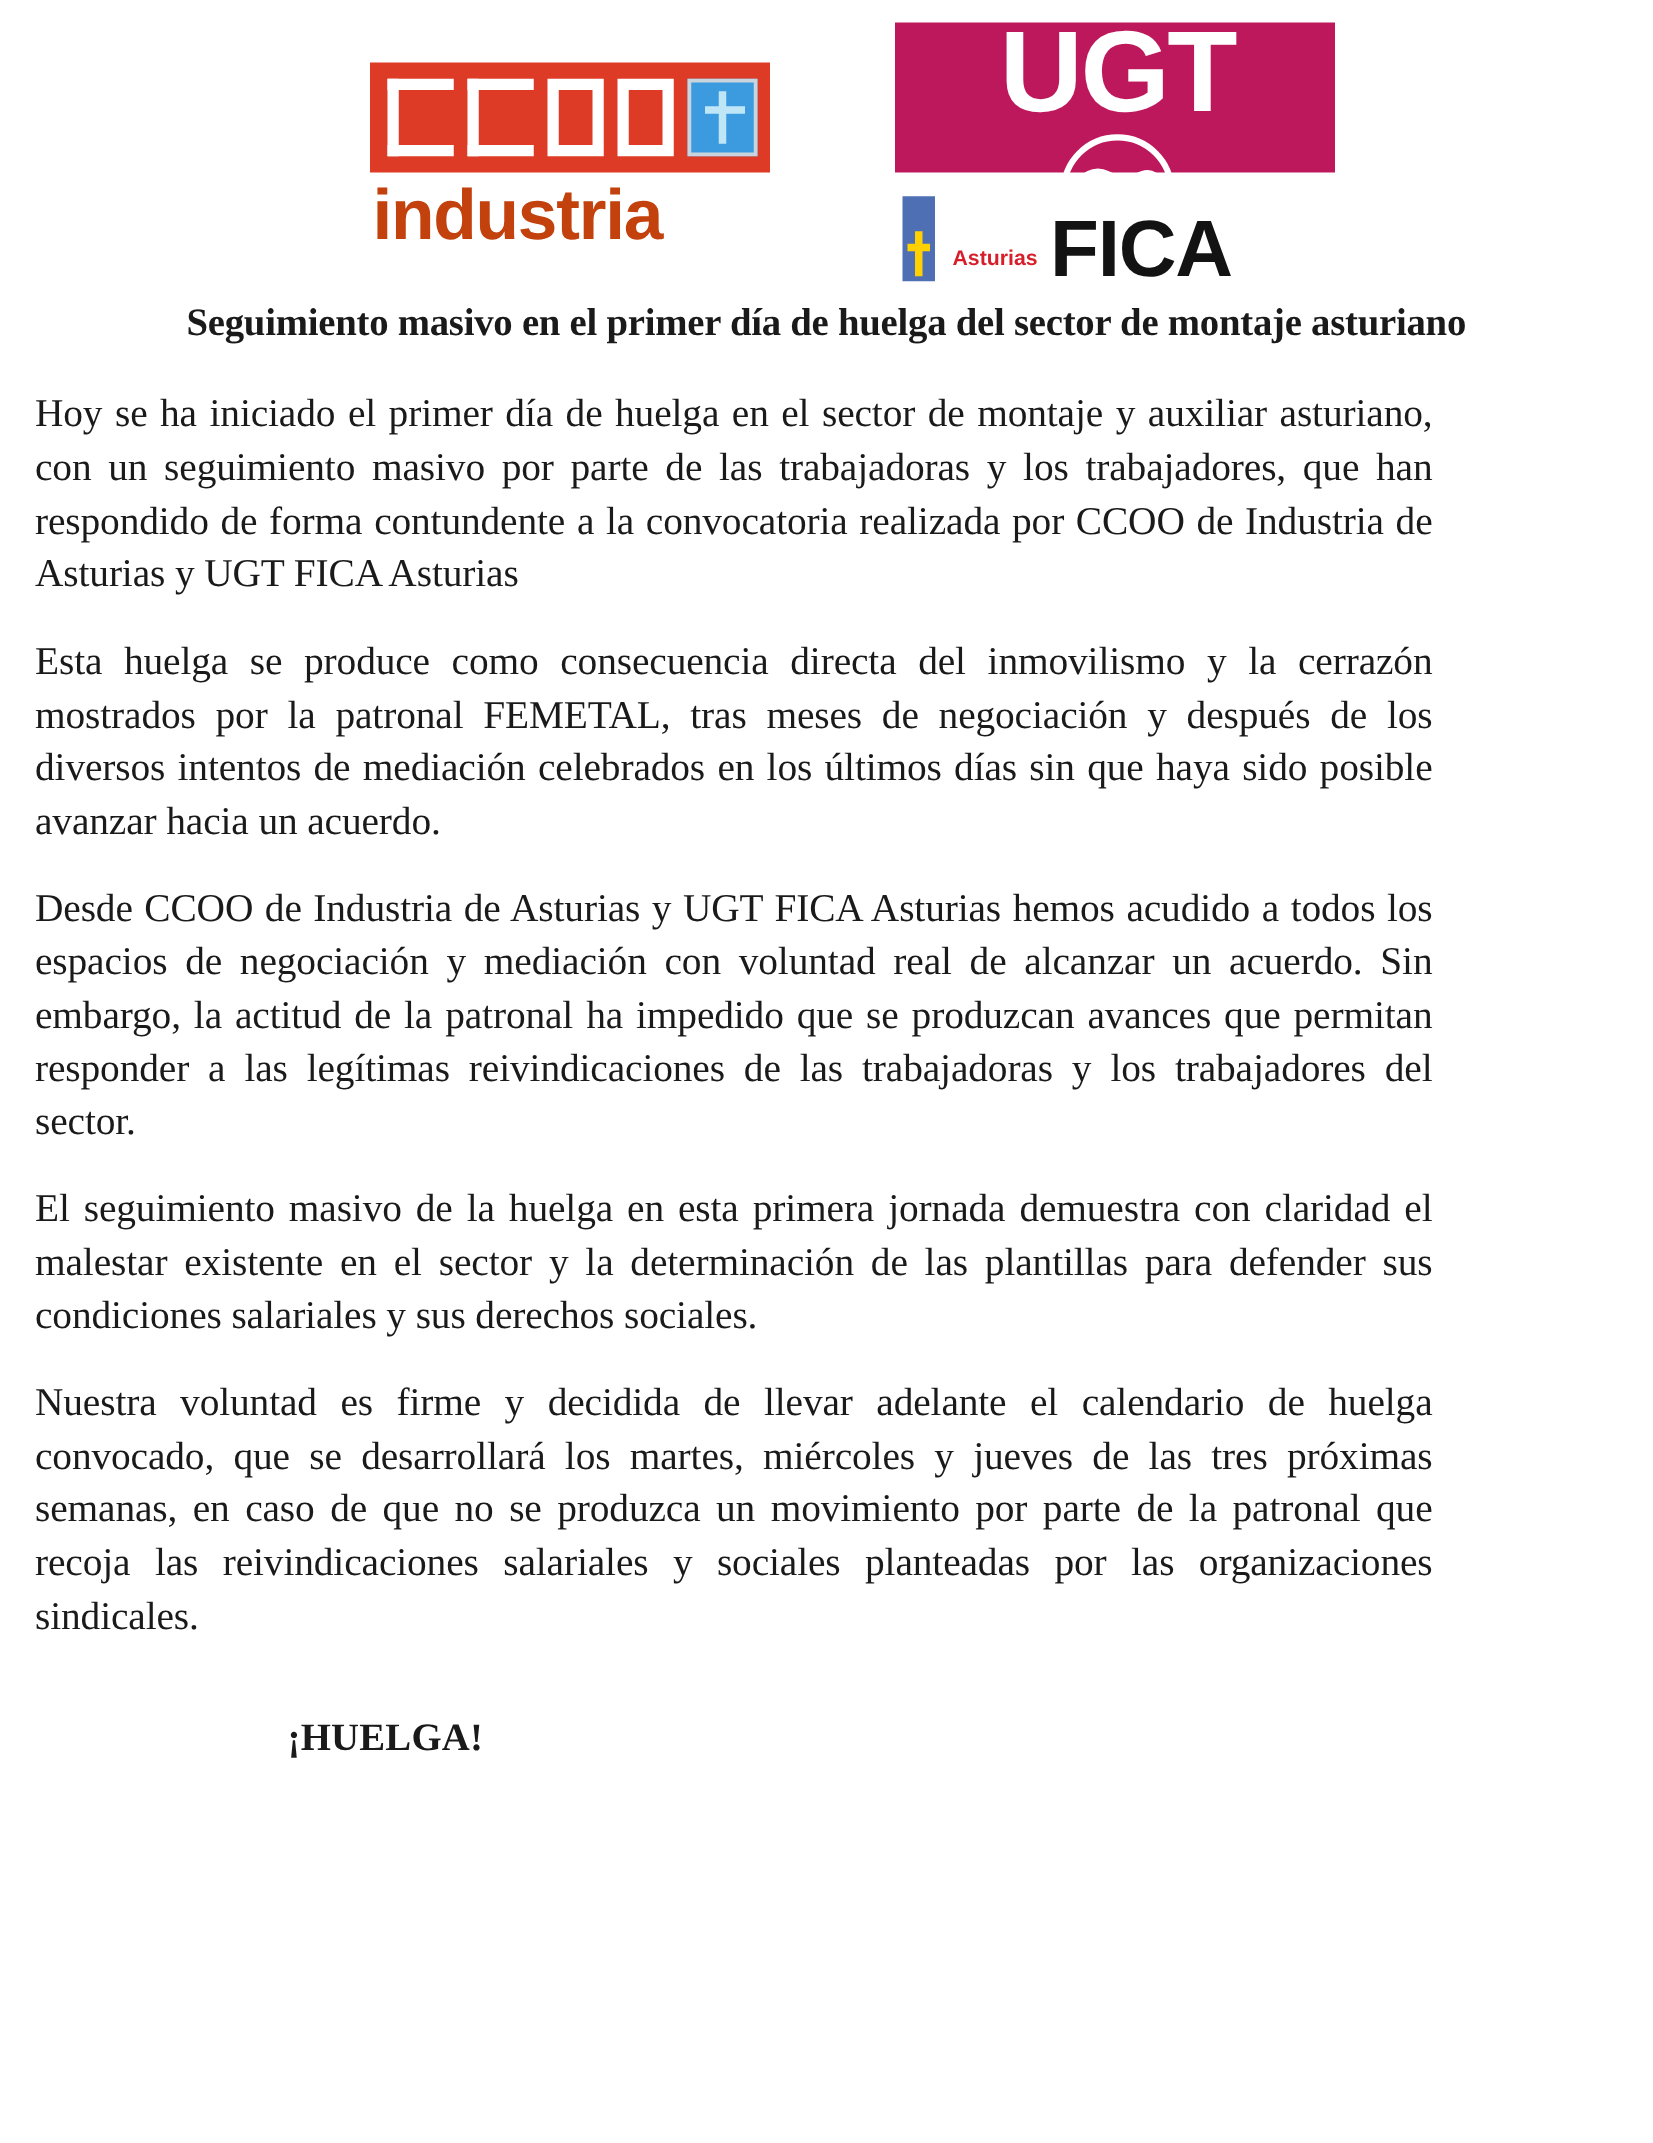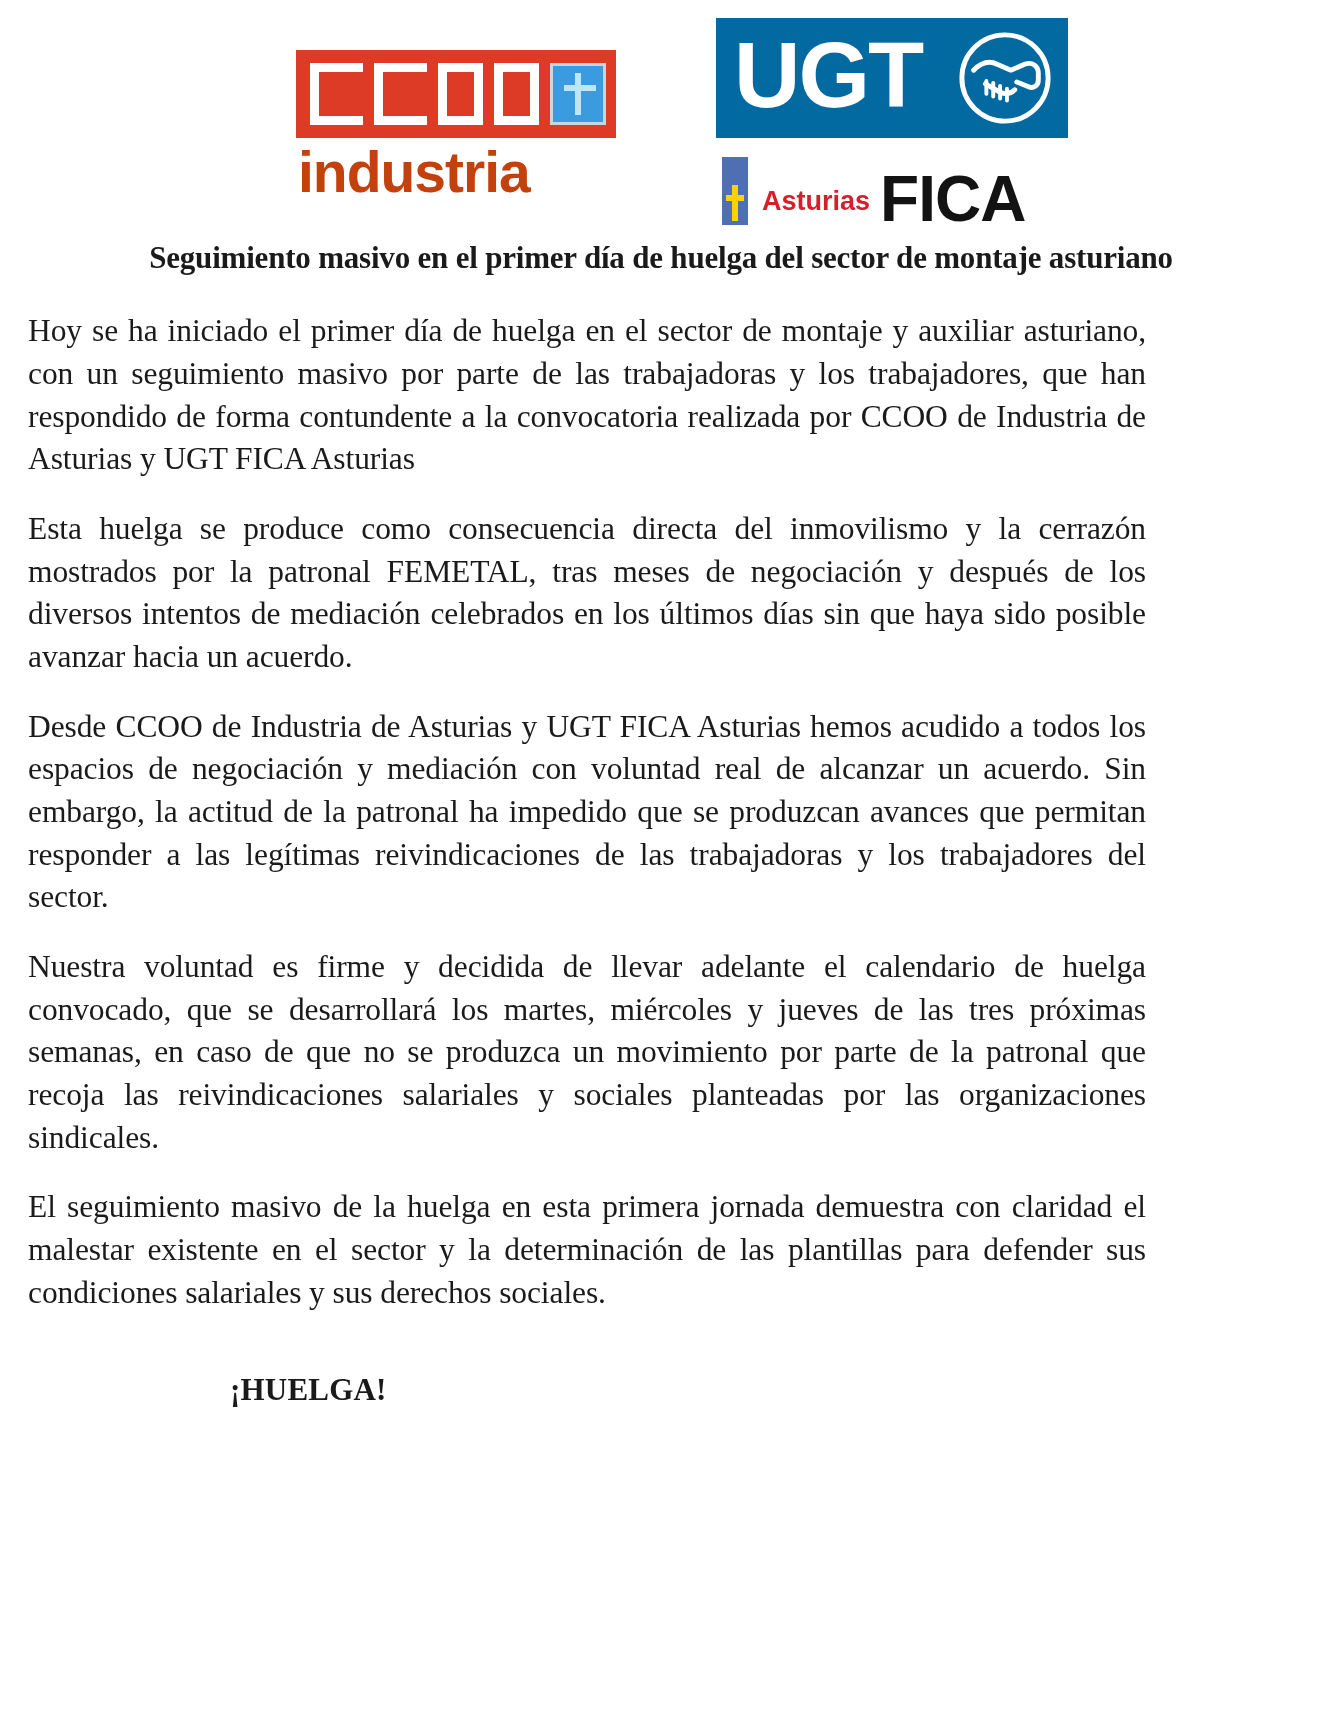--- a/index.html
+++ b/index.html
@@ -98,28 +98,29 @@
   }
 
   
   .ugt-logo {
     position: absolute;
     left: 716px;
     top: 18px;
     width: 360px;
   }
   .ugt-block {
-    background: #0369a1;
+    background: #be185d;
     width: 352px;
     height: 120px;
     display: flex;
     align-items: center;
     justify-content: space-between;
     padding: 0 14px 0 18px;
     box-sizing: border-box;
+    flex-direction: column;
   }
   .ugt-text {
     font-family: "Liberation Sans", sans-serif;
     font-weight: bold;
     font-size: 92px;
     color: #ffffff;
     letter-spacing: -2px;
     line-height: 1;
     margin-top: -6px;
   }
@@ -154,21 +155,21 @@
     position: absolute;
     top: 38px;
     left: 4px;
     width: 18px;
     height: 6px;
     background: #ffd100;
   }
   .ast-label {
     font-family: "Liberation Sans", sans-serif;
     font-weight: bold;
-    font-size: 27px;
+    font-size: 17px;
     color: #d71f2c;
     margin-right: 10px;
     margin-bottom: 10px;
     line-height: 1;
   }
   .fica-text {
     font-family: "Liberation Sans", sans-serif;
     font-weight: bold;
     font-size: 64px;
     color: #131313;
@@ -262,19 +263,19 @@
 
   </div>
 
 
   <h2 class="doc-subtitle">Seguimiento masivo en el primer día de huelga del sector de montaje asturiano</h2>
 
   <div class="body-wrap">
     <p class="para">Hoy se ha iniciado el primer día de huelga en el sector de montaje y auxiliar asturiano, con un seguimiento masivo por parte de las trabajadoras y los trabajadores, que han respondido de forma contundente a la convocatoria realizada por CCOO de Industria de Asturias y UGT FICA Asturias</p>
     <p class="para">Esta huelga se produce como consecuencia directa del inmovilismo y la cerrazón mostrados por la patronal FEMETAL, tras meses de negociación y después de los diversos intentos de mediación celebrados en los últimos días sin que haya sido posible avanzar hacia un acuerdo.</p>
     <p class="para">Desde CCOO de Industria de Asturias y UGT FICA Asturias hemos acudido a todos los espacios de negociación y mediación con voluntad real de alcanzar un acuerdo. Sin embargo, la actitud de la patronal ha impedido que se produzcan avances que permitan responder a las legítimas reivindicaciones de las trabajadoras y los trabajadores del sector.</p>
+    <p class="para">El seguimiento masivo de la huelga en esta primera jornada demuestra con claridad el malestar existente en el sector y la determinación de las plantillas para defender sus condiciones salariales y sus derechos sociales.</p>
     <p class="para">Nuestra voluntad es firme y decidida de llevar adelante el calendario de huelga convocado, que se desarrollará los martes, miércoles y jueves de las tres próximas semanas, en caso de que no se produzca un movimiento por parte de la patronal que recoja las reivindicaciones salariales y sociales planteadas por las organizaciones sindicales.</p>
-    <p class="para">El seguimiento masivo de la huelga en esta primera jornada demuestra con claridad el malestar existente en el sector y la determinación de las plantillas para defender sus condiciones salariales y sus derechos sociales.</p>
   </div>
 
   <div class="slogan">¡HUELGA!</div>
 
 </div>
 
 </body></html>

